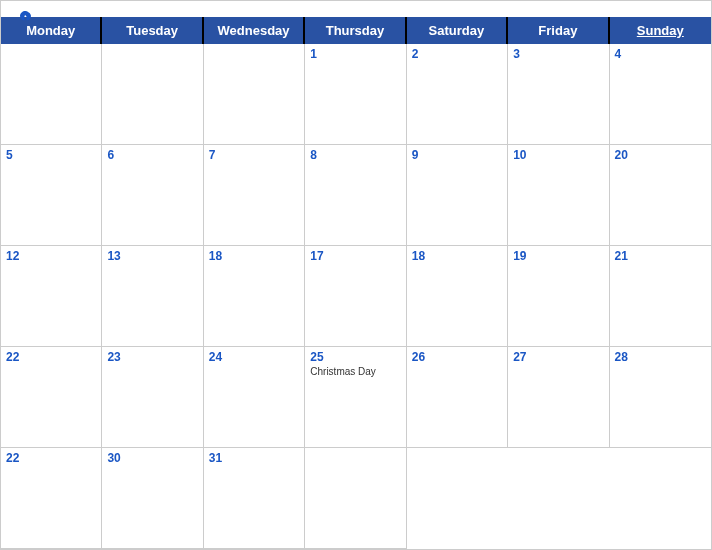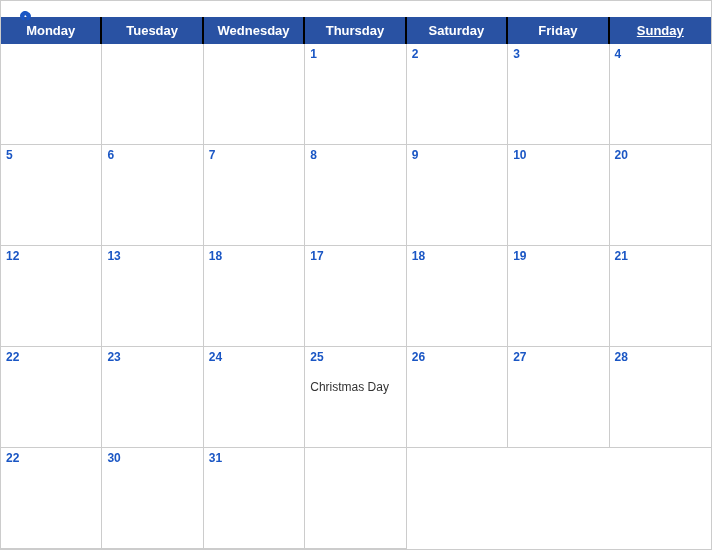--- a/index.html
+++ b/index.html
@@ -93,23 +93,23 @@
     .calendar-cell.empty {
       background: #fff;
     }
     .date-num {
       font-size: 12px;
       color: #1a56c4;
       font-weight: bold;
       display: block;
     }
     .holiday-text {
-      font-size: 12px;
+      font-size: 10px;
       color: #333;
-      margin-top: 16px;
+      margin-top: 2px;
       display: block;
     }
   </style>
 </head>
 <body>
 
 <div class="calendar-container">
   <div class="header">
     <div class="logo">
       <span class="logo-text-general"></span>

